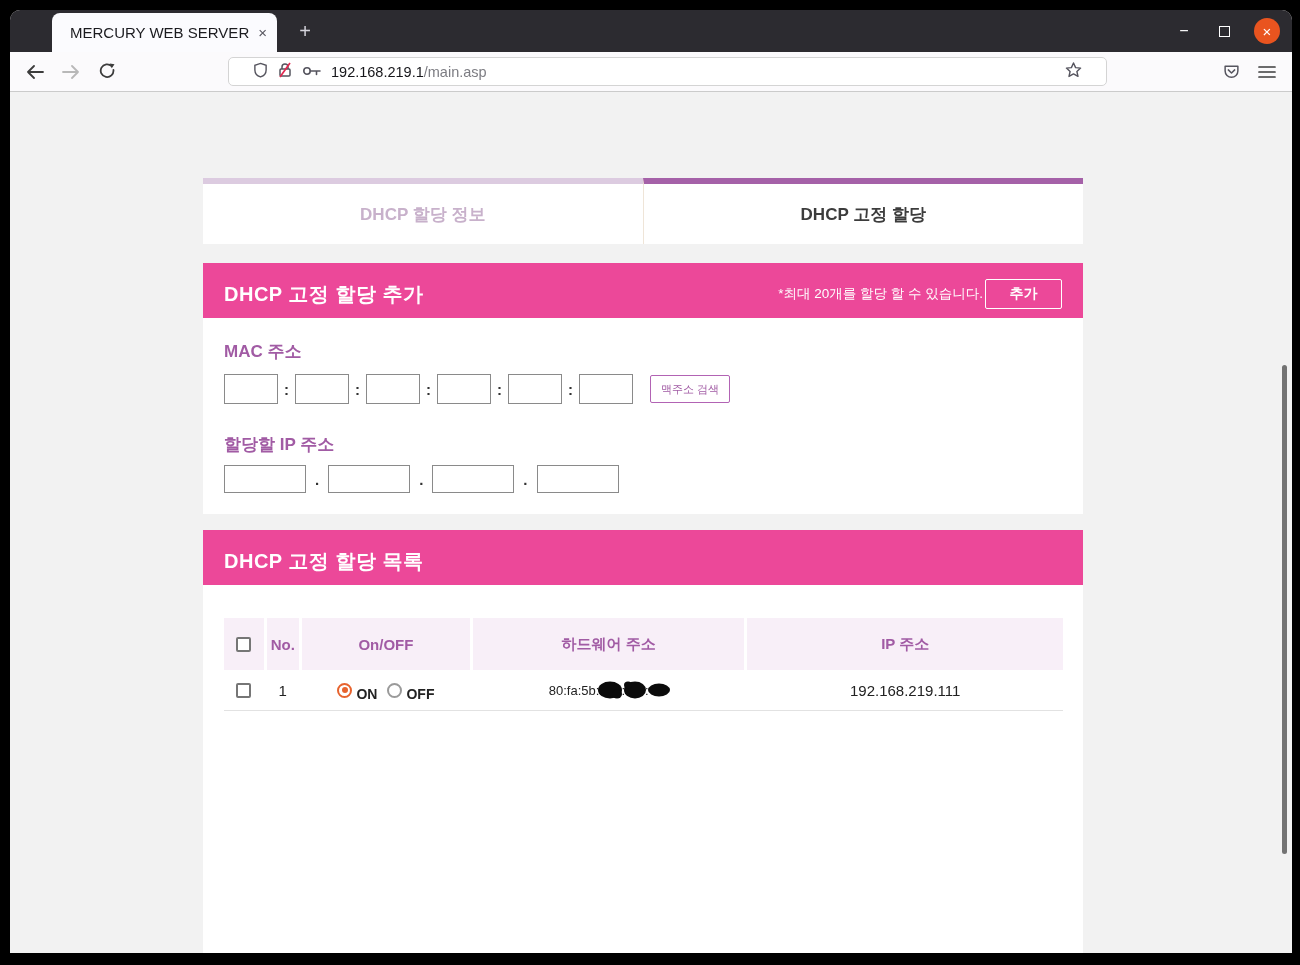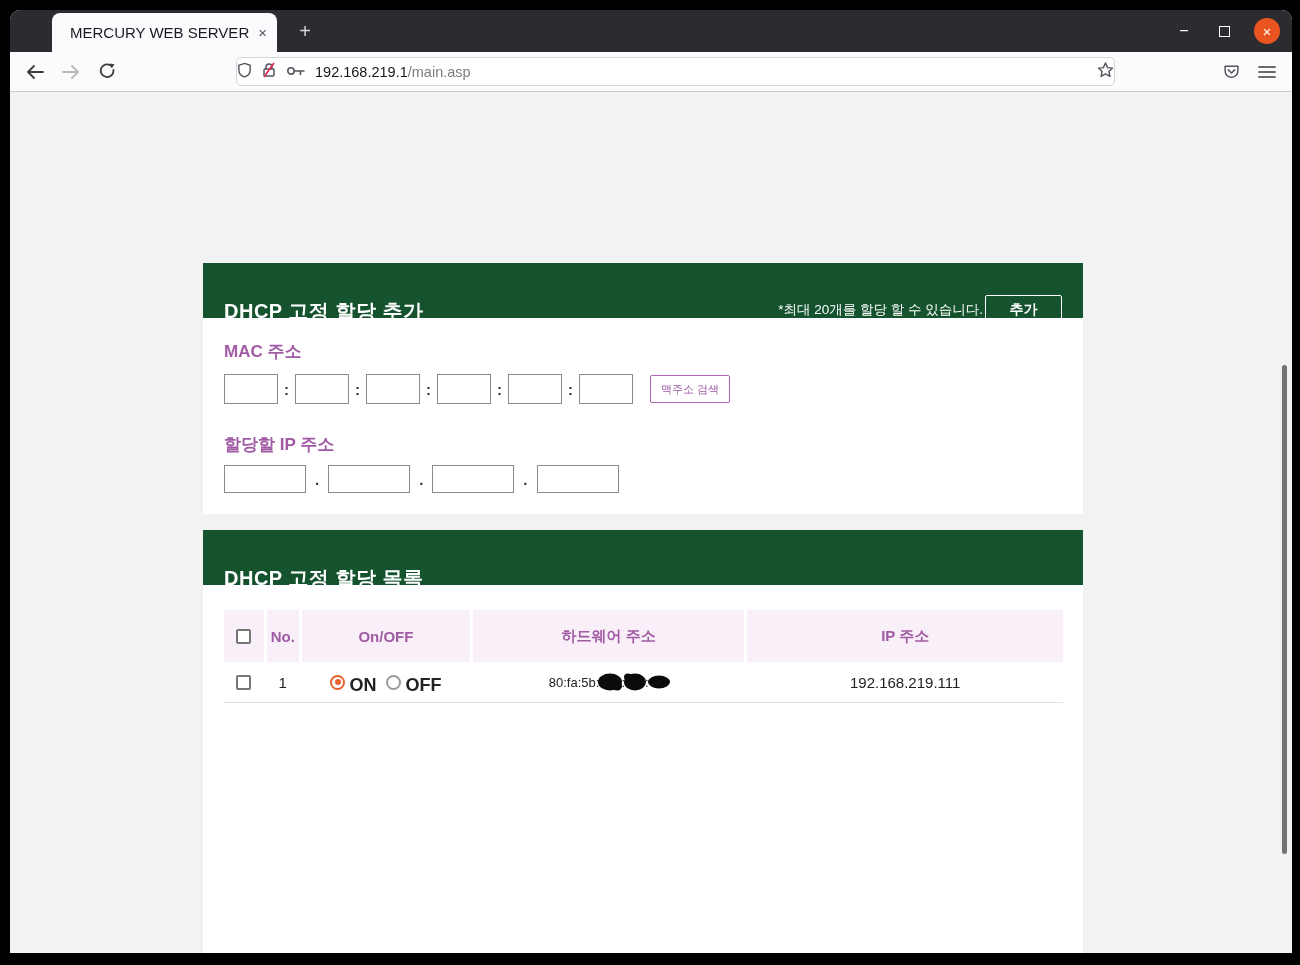--- a/index.html
+++ b/index.html
@@ -14,63 +14,63 @@
   .newtab { position:absolute; left:282px; top:8px; color:#d6d5dc; font-size:20px; width:26px; height:26px; display:flex; align-items:center; justify-content:center; cursor:pointer; }
   .win-controls { position:absolute; right:12px; top:0; height:42px; display:flex; align-items:center; gap:20px; }
   .win-min { color:#fff; font-size:16px; width:20px; text-align:center; cursor:pointer; }
   .win-max { width:20px; height:20px; display:flex; align-items:center; justify-content:center; cursor:pointer; }
   .max-square { width:11px; height:11px; border:1.5px solid #fff; background:transparent; }
   .win-close { width:26px; height:26px; border-radius:50%; background:#e9541f; color:#fff; font-size:15px; display:flex; align-items:center; justify-content:center; cursor:pointer; }
 
   
   .navbar { position:absolute; top:42px; left:0; right:0; height:40px; background:#fbfafc; border-bottom:1px solid #cbcbcb; }
   .nav-icon { position:absolute; top:50%; transform:translateY(-50%); width:26px; height:26px; display:flex; align-items:center; justify-content:center; cursor:pointer; }
-  .urlbar { position:absolute; left:218px; top:5px; width:879px; height:29px; background:#fff; border:1px solid #d4d4d4; border-radius:5px; display:flex; align-items:center; padding:0 0; gap:9px;margin-left:8px; }
+  .urlbar { position:absolute; left:218px; top:5px; width:879px; height:29px; background:#fff; border:1px solid #d4d4d4; border-radius:5px; display:flex; align-items:center; padding:0 24px; gap:9px; }
   .url-text { font-size:14.5px; color:#16161a; white-space:nowrap; }
   .url-path { color:#7c7c82; }
   .url-star { margin-left:auto; }
 
   
   .viewport { position:absolute; top:82px; left:0; right:0; bottom:0; background:#f2f2f2; }
   .page-tabs { position:absolute; left:193px; top:86px; width:880px; height:66px; display:flex; }
   .ptab { flex:1; background:#fff; display:flex; align-items:center; justify-content:center; font-size:17px; font-weight:bold; border-top:6px solid; cursor:pointer; }
   .ptab.inactive { border-top-color:#dccbe0; color:#c8b1cb; }
   .ptab.active   { border-top-color:#a561a8; color:#3c3c3c; border-left:1px solid #efe5d8; }
 
-  .phead { position:absolute; left:193px; width:880px; height:62px; background:#14532d; display:flex; align-items:flex-end; }
+  .phead { position:absolute; left:193px; width:880px; height:62px; background:#ec4899; display:flex; align-items:center; }
   .phead-title { color:#fff; font-size:20px; font-weight:bold; margin-left:21px; letter-spacing:0.5px; }
   .phead-right { margin-left:auto; margin-right:21px; display:flex; align-items:center; gap:2px; }
   .phead-note { color:#fff; font-size:13.5px; }
   .add-btn { width:77px; height:30px; background:transparent; border:1.5px solid #fff; border-radius:2px; color:#fff; font-size:14px; font-weight:bold; cursor:pointer; font-family:inherit; }
 
   .section { position:absolute; left:193px; width:880px; background:#fff; }
   .sec-add  { top:226px; height:196px; }
   .sec-list { top:493px; height:435px; }
   .field-label { position:absolute; left:21px; color:#a15ba4; font-size:17px; font-weight:bold; }
   .row-inputs { position:absolute; left:21px; display:flex; align-items:center; }
   .mac-input { width:54px; height:30px; border:1px solid #8a8a8a; padding:0 5px; font-size:14px; background:#fff; }
   .ip-input  { width:82px; height:28px; border:1px solid #8a8a8a; padding:0 6px; font-size:14px; background:#fff; }
   .sep { margin:0 6px; font-size:15px; font-weight:bold; color:#333; }
   .sep-dot { margin:0 9px; }
   .mac-search-btn { margin-left:17px; width:80px; height:28px; background:#fff; border:1px solid #b263b4; border-radius:2px; color:#a15ba4; font-size:11px; cursor:pointer; font-family:inherit; }
 
   
   .table { position:absolute; left:21px; top:25px; width:839px; }
   .thead, .trow { display:flex; gap:3px; }
-  .thead { height:52px; }
+  .thead { height:52px;margin-top:8px; }
   .th { background:#f8eff8; color:#a15ba4; font-weight:bold; font-size:15px; display:flex; align-items:center; justify-content:center; }
   .trow { height:41px; border-bottom:1px solid #e2e2e2; }
   .td { display:flex; align-items:center; justify-content:center; font-size:15px; color:#222; }
   .col-check{width:42px;} .col-no{width:34px;} .col-onoff{width:178px;} .col-hw{width:287px;} .col-ip{width:334px;}
   .cb { width:15px; height:15px; border:2px solid #767676; border-radius:2px; background:#fff; display:inline-block; cursor:pointer; }
   .radio { width:15px; height:15px; border-radius:50%; display:inline-block; position:relative; background:#fff; }
   .radio.on  { border:2px solid #e7632e; }
   .radio.on::after { content:""; position:absolute; inset:2.5px; border-radius:50%; background:#e7632e; }
   .radio.off { border:2px solid #9a9a9a; }
-  .radio-label { margin-left:4px; font-size:18px; font-weight:600; color:#222;margin-top:7px; }
+  .radio-label { margin-left:4px; font-size:14px; font-weight:600; color:#222;margin-top:7px; }
   .off-group { margin-left:10px; }
   .mac-cell-text { font-size:13px; color:#222; }
   .blob { margin:0 -2px; vertical-align:middle; }
 
   .scrollbar-thumb { position:absolute; left:1272px; top:273px; width:5px; height:489px; background:#737373; border-radius:3px; }
 </style>
 </head>
 <body>
 
 <div class="window">
@@ -145,20 +145,24 @@
     </span>
     <span class="nav-icon" style="left:1244px;">
       <svg width="18" height="14" viewBox="0 0 18 14">
           <path d="M1 2 H17 M1 7 H17 M1 12 H17" stroke="#3c3c3c" stroke-width="1.7" stroke-linecap="round"></path>
         </svg>
     </span>
   </div>
 
   <div class="viewport">
 
+    <div class="page-tabs">
+      <div class="ptab inactive">DHCP 할당 정보</div>
+      <div class="ptab active">DHCP 고정 할당</div>
+    </div>
 
     <div class="phead" style="top:171px;">
       <span class="phead-title">DHCP 고정 할당 추가</span>
       <span class="phead-right">
         <span class="phead-note">*최대 20개를 할당 할 수 있습니다.</span>
         <button class="add-btn">추가</button>
       </span>
     </div>
 
     <div class="section sec-add">

